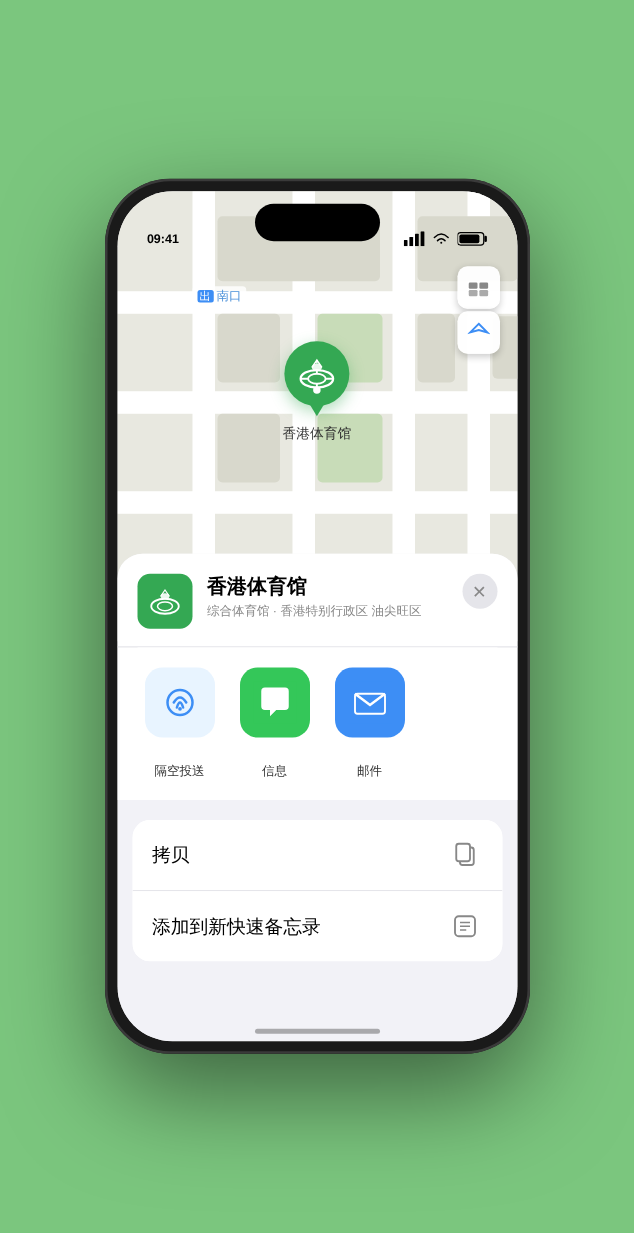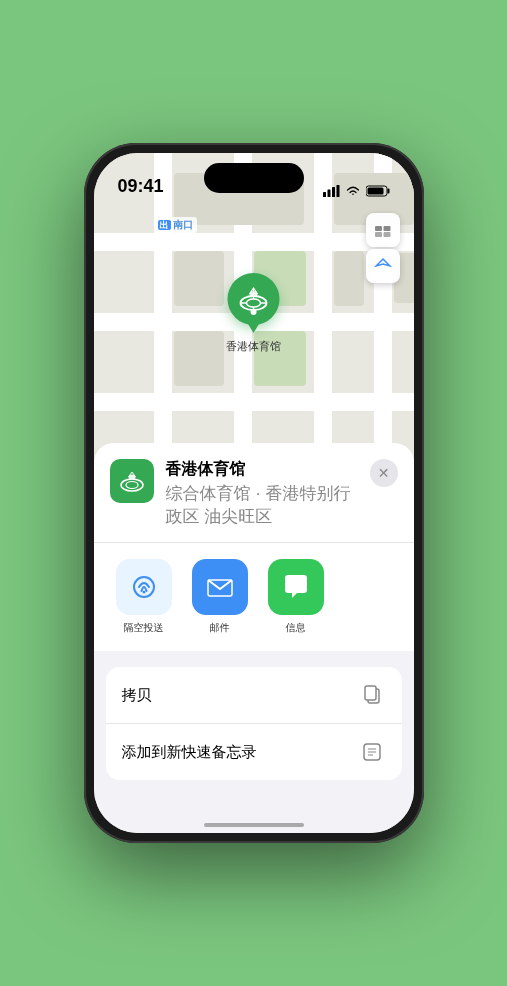--- a/index.html
+++ b/index.html
@@ -53,21 +53,21 @@
       right: 0;
       height: 52px;
       display: flex;
       align-items: flex-end;
       justify-content: space-between;
       padding: 0 24px 8px;
       z-index: 50;
     }
 
     .status-time {
-      font-size: 18px;
+      font-size: 10px;
       font-weight: 600;
       color: #000;
     }
 
     .status-icons {
       display: flex;
       align-items: center;
       gap: 5px;
     }
 
@@ -104,25 +104,25 @@
     .map-block-green {
       position: absolute;
       background: #c8dcb8;
       border-radius: 4px;
     }
 
     .map-label {
       position: absolute;
       font-size: 10px;
       color: #4a90d9;
-      font-weight: 700;
+      font-weight: 400;
       background: rgba(255,255,255,0.8);
       padding: 1px 4px;
       border-radius: 3px;
-      top: 64px;
+      top: 76px;
       left: 60px;
       text-align: right;
     }
 
     
     .map-controls {
       position: absolute;
       top: 60px;
       right: 14px;
       display: flex;
@@ -238,21 +238,21 @@
       flex: 1;
     }
 
     .venue-name {
       font-size: 16px;
       font-weight: 600;
       color: #000;
     }
 
     .venue-subtitle {
-      font-size: 17px;
+      font-size: 10px;
       color: #888;
       margin-top: 2px;
     }
 
     .close-btn {
       width: 28px;
       height: 28px;
       background: #e5e5ea;
       border-radius: 50%;
       display: flex;
@@ -276,21 +276,21 @@
       gap: 8px;
       padding: 16px 0;
       overflow-x: hidden;
       background: #fff;
     }
 
     .share-item {
       display: flex;
       flex-direction: column;
       align-items: center;
-      gap: 6px;
+      gap: 20px;
       min-width: 68px;
     }
 
     .share-icon {
       width: 56px;
       height: 56px;
       border-radius: 14px;
       display: flex;
       align-items: center;
       justify-content: center;
@@ -476,38 +476,38 @@
                 <circle cx="16" cy="16" r="10" fill="none" stroke="#3d8ef5" stroke-width="2"></circle>
                 <path d="M11 16 Q16 8 21 16" stroke="#3d8ef5" stroke-width="2" fill="none" stroke-linecap="round"></path>
                 <path d="M13.5 20 Q16 12 18.5 20" stroke="#3d8ef5" stroke-width="2" fill="none" stroke-linecap="round"></path>
                 <circle cx="16" cy="21" r="1.5" fill="#3d8ef5"></circle>
               </svg>
             </div>
             <span class="share-label">隔空投送</span>
           </div>
 
           <div class="share-item">
+            <div class="share-icon messages" style="border-radius:14px; overflow:hidden;">
+              <svg width="34" height="34" viewBox="0 0 34 34">
+                <rect width="34" height="34" fill="#34c759"></rect>
+                <path d="M6 8 Q6 5 9 5 L25 5 Q28 5 28 8 L28 20 Q28 23 25 23 L18 23 L13 28 L13 23 L9 23 Q6 23 6 20 Z" fill="white"></path>
+              </svg>
+            </div>
+            <span class="share-label">信息</span>
+          </div>
+
+          <div class="share-item">
             <div class="share-icon mail" style="border-radius:14px; overflow:hidden;">
               <svg width="34" height="34" viewBox="0 0 34 34">
                 <rect width="34" height="34" fill="#3d8ef5"></rect>
                 <path d="M5 10 L17 19 L29 10" stroke="white" stroke-width="2" fill="none"></path>
                 <rect x="5" y="10" width="24" height="16" rx="2" stroke="white" stroke-width="1.5" fill="none"></rect>
               </svg>
             </div>
             <span class="share-label">邮件</span>
-          </div>
-
-          <div class="share-item">
-            <div class="share-icon messages" style="border-radius:14px; overflow:hidden;">
-              <svg width="34" height="34" viewBox="0 0 34 34">
-                <rect width="34" height="34" fill="#34c759"></rect>
-                <path d="M6 8 Q6 5 9 5 L25 5 Q28 5 28 8 L28 20 Q28 23 25 23 L18 23 L13 28 L13 23 L9 23 Q6 23 6 20 Z" fill="white"></path>
-              </svg>
-            </div>
-            <span class="share-label">信息</span>
           </div>
 
 
         </div>
       </div>
 
       <div style="padding: 8px 12px 0; text-align: right;">
         <div class="action-list">
 
           <div class="action-item">

